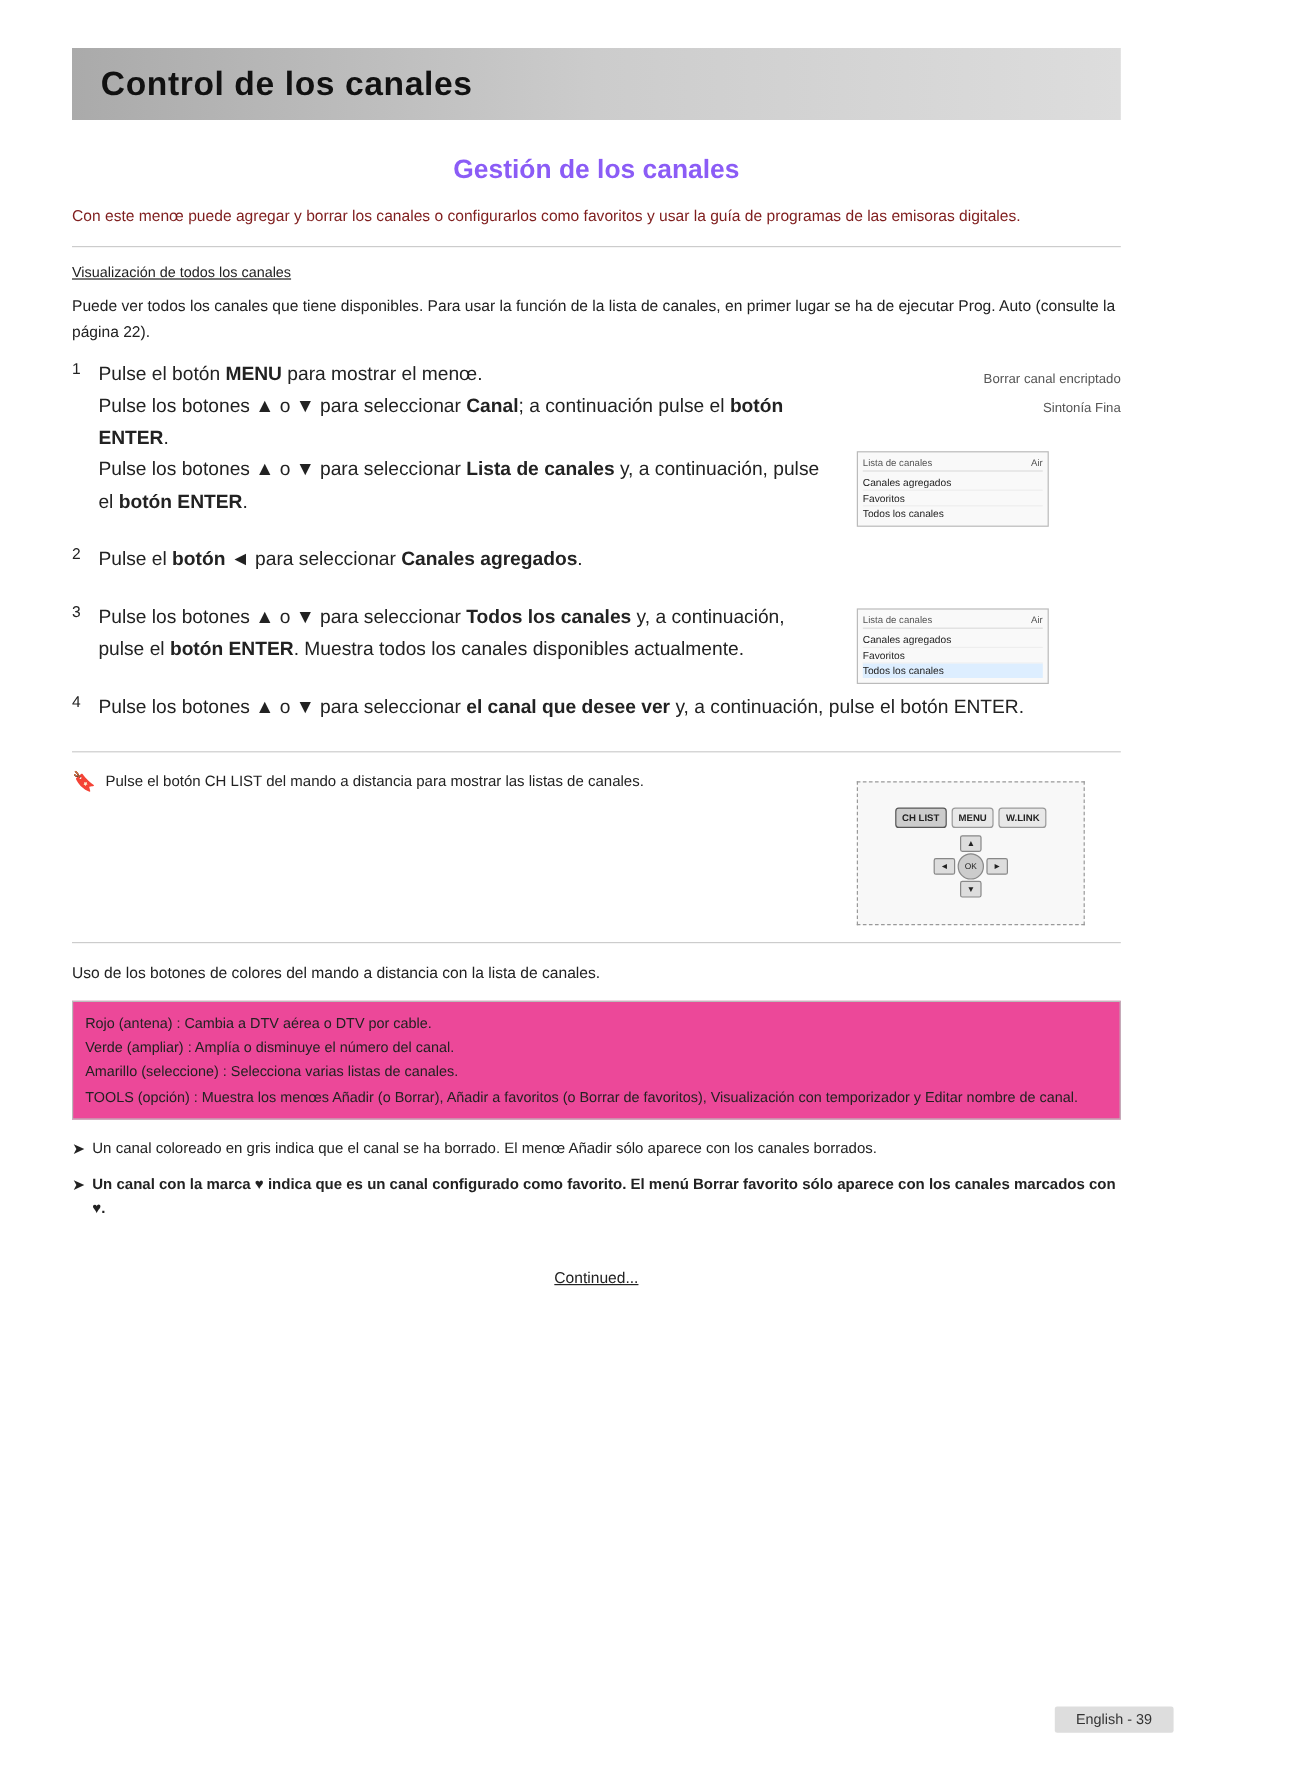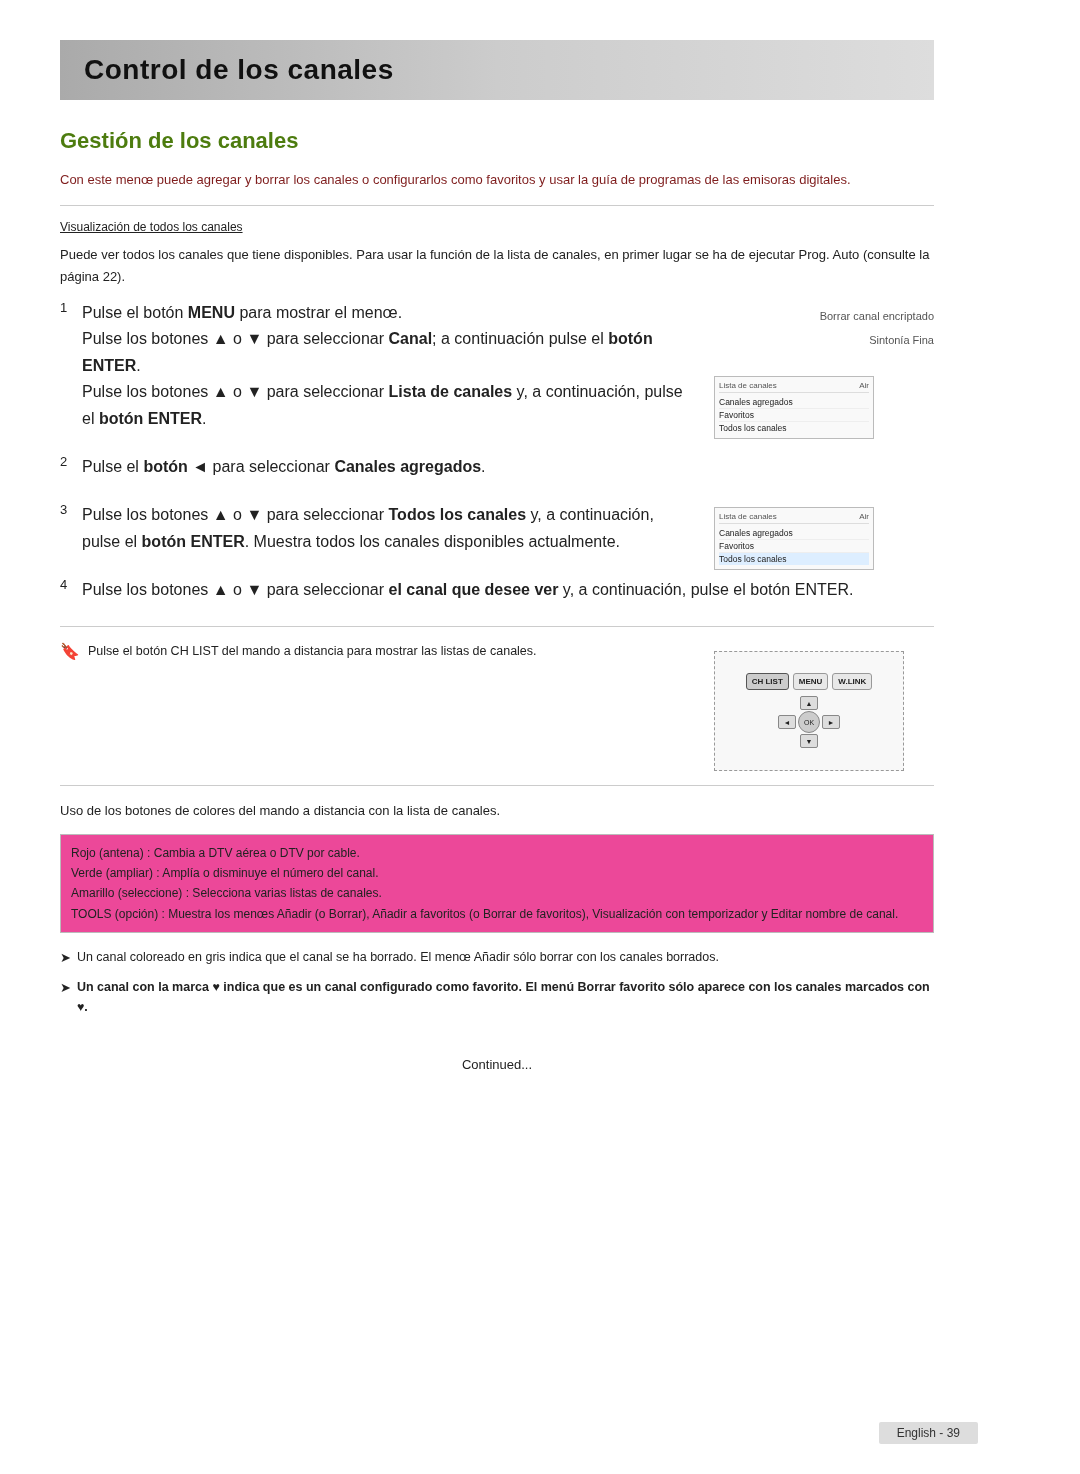--- a/index.html
+++ b/index.html
@@ -34,22 +34,23 @@
     .main-title {
       font-size: 28px;
       font-weight: bold;
       color: #111111;
       letter-spacing: 0.5px;
     }
 
     .section-title {
       font-size: 22px;
       font-weight: bold;
-      color: #4d7c0f;
+      color: #8b5cf6;
       margin-bottom: 16px;
+      text-align: center;
     }
 
     .intro-text {
       font-size: 13px;
       line-height: 1.6;
       margin-bottom: 8px;
       color: #7f1d1d;
     }
 
     .underline-heading {
@@ -131,20 +132,21 @@
 
     .arrow-symbol {
       font-size: 13px;
       flex-shrink: 0;
       margin-top: 1px;
     }
 
     .continued-line {
       text-align: center;
       font-size: 13px;
+      text-decoration: underline;
       color: #222;
       margin-top: 40px;
       margin-bottom: 30px;
     }
 
     .page-footer {
       position: absolute;
       bottom: 30px;
       left: 0;
       right: 16px;
@@ -440,21 +442,21 @@
 
   <div class="color-box">
     <div>Rojo (antena) : Cambia a DTV aérea o DTV por cable.</div>
     <div>Verde (ampliar) : Amplía o disminuye el número del canal.</div>
     <div>Amarillo (seleccione) : Selecciona varias listas de canales.</div>
     <div>TOOLS (opción) : Muestra los menœs Añadir (o Borrar), Añadir a favoritos (o Borrar de favoritos), Visualización con temporizador y Editar nombre de canal.</div>
   </div>
 
   <div class="arrow-point">
     <span class="arrow-symbol">➤</span>
-    <span>Un canal coloreado en gris indica que el canal se ha borrado. El menœ Añadir sólo borrar con los canales borrados.</span>
+    <span>Un canal coloreado en gris indica que el canal se ha borrado. El menœ Añadir sólo aparece con los canales borrados.</span>
   </div>
   <div class="arrow-point">
     <span class="arrow-symbol">➤</span>
     <span><b>Un canal con la marca ♥ indica que es un canal configurado como favorito. El menú Borrar favorito sólo aparece con los canales marcados con ♥.</b></span>
   </div>
 
   <div class="continued-line">Continued...</div>
 
   <div class="page-footer">
     <span class="page-number-badge">English - 39</span>

